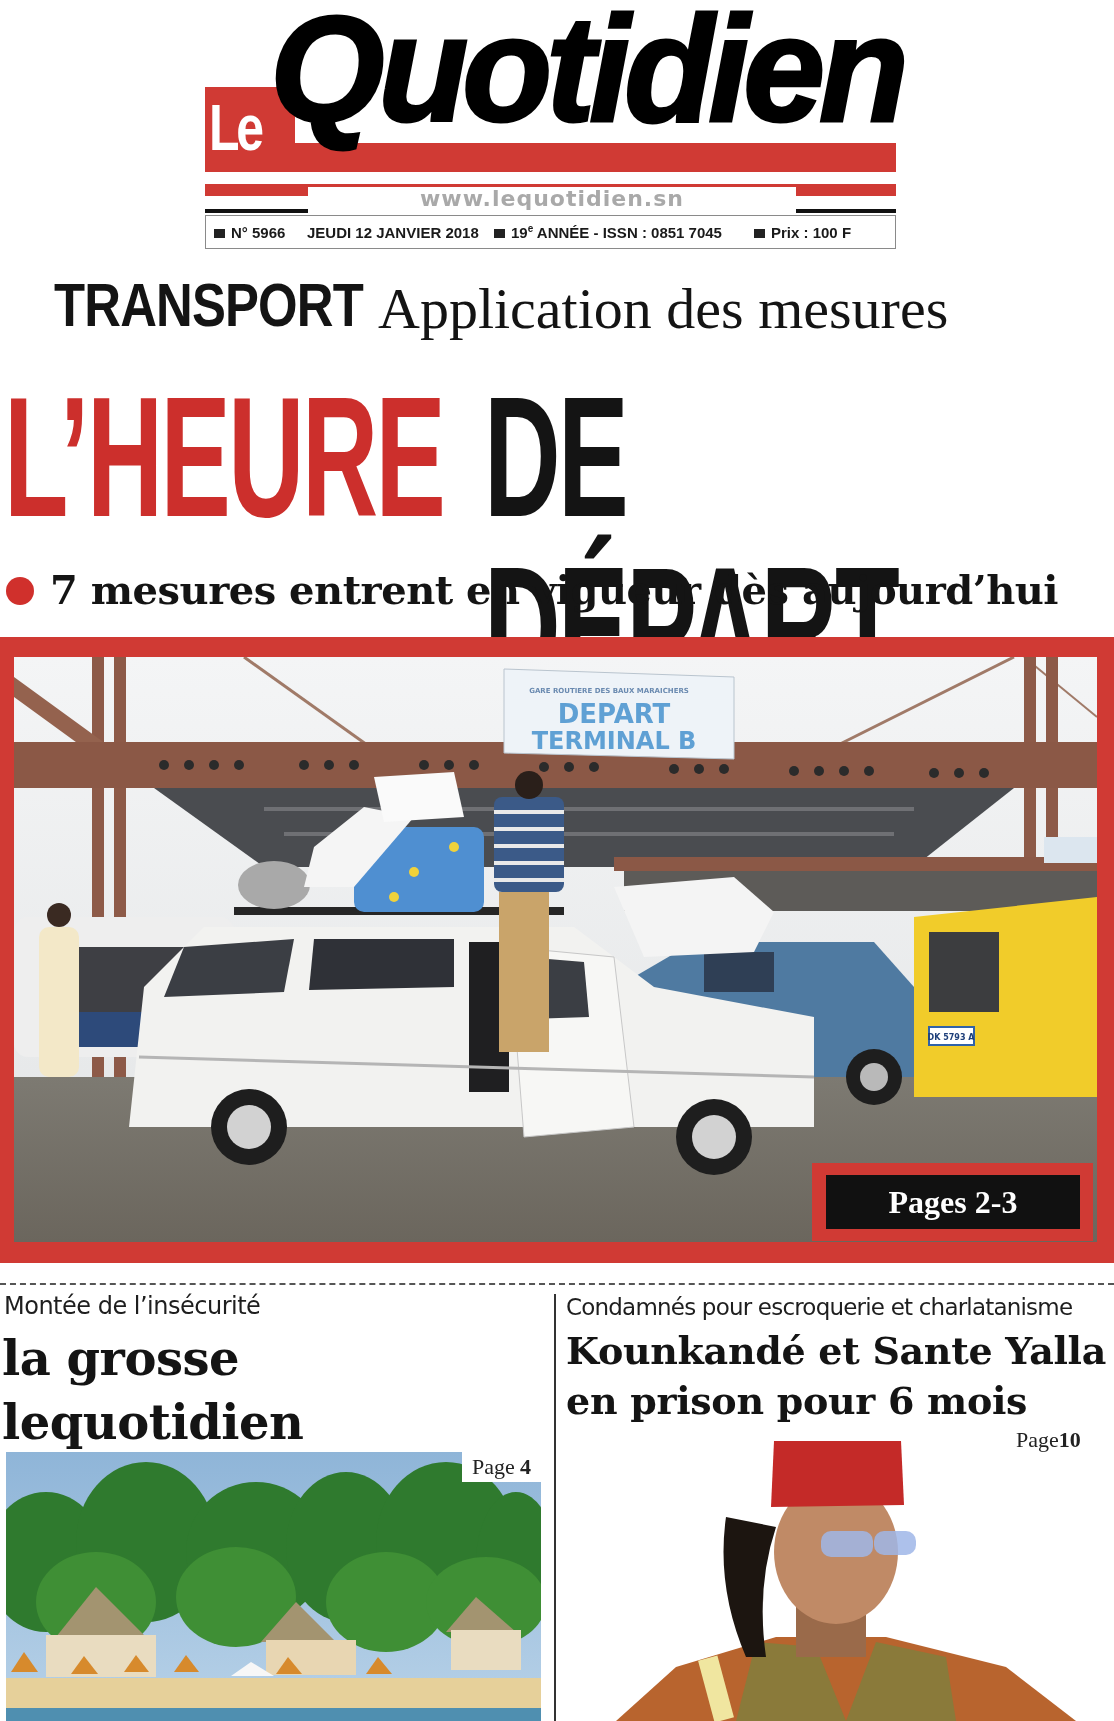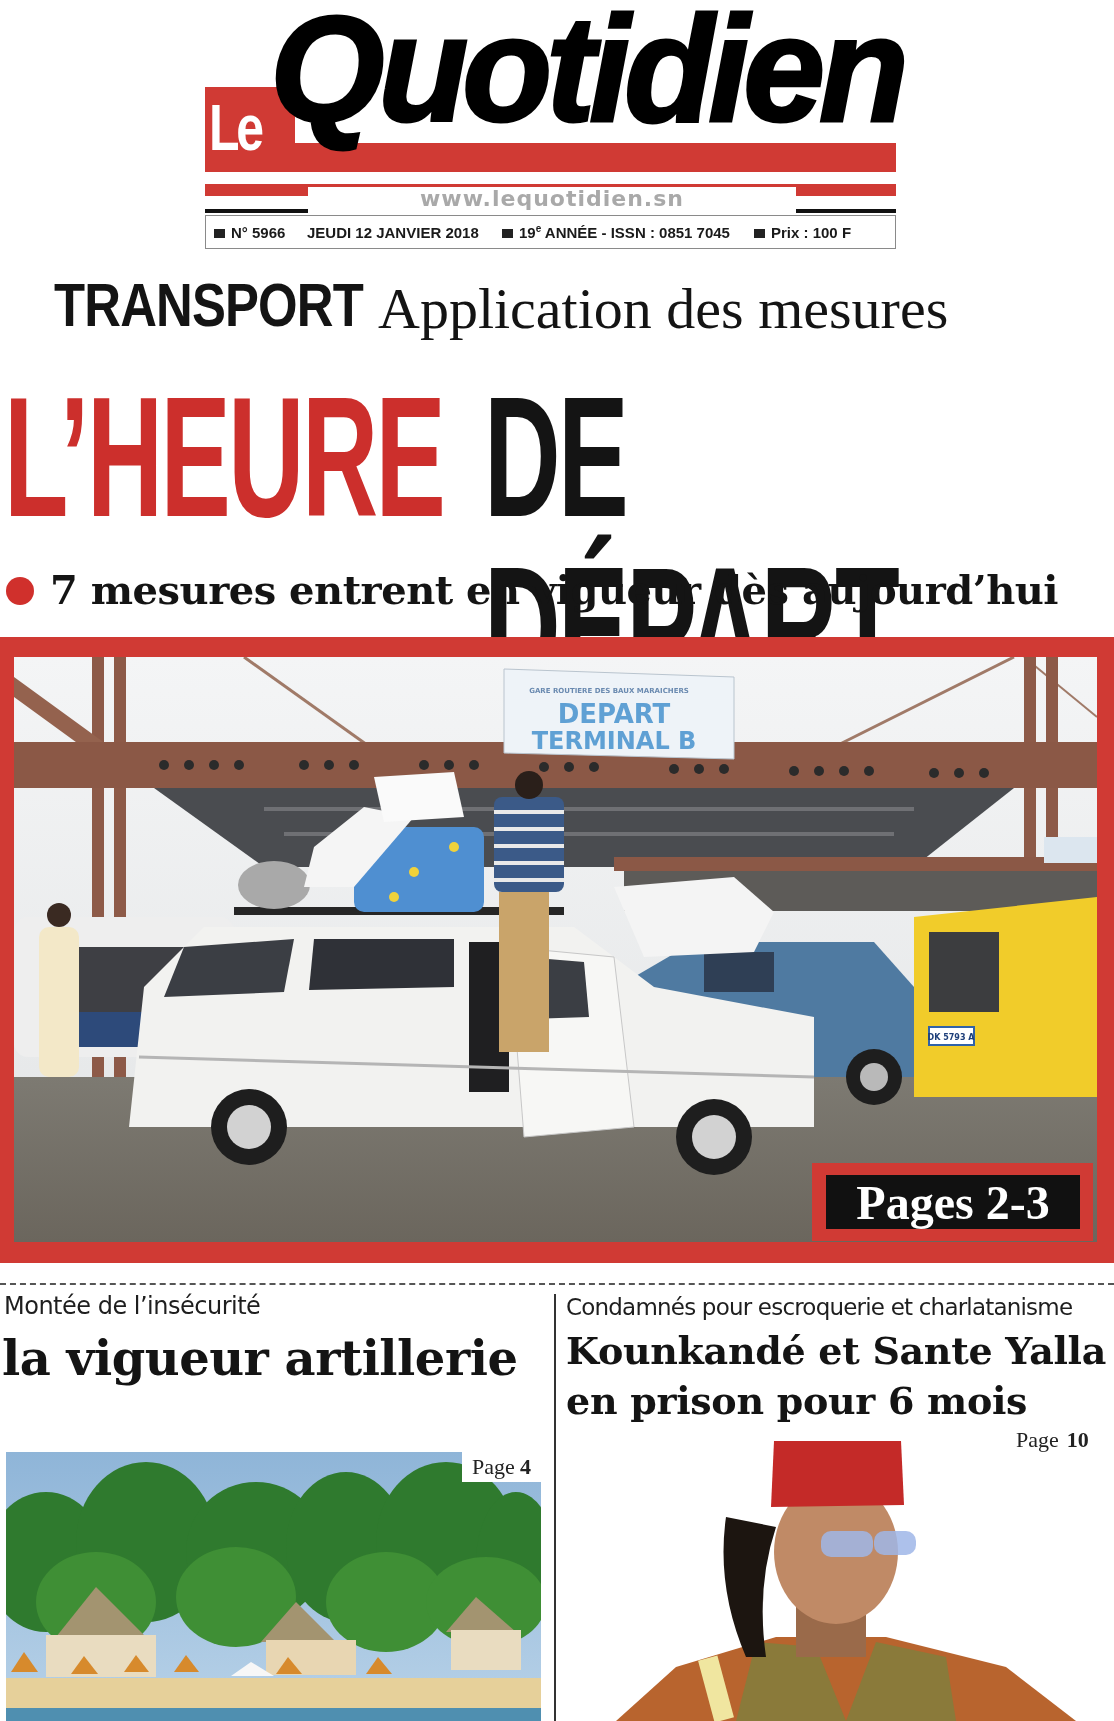--- a/index.html
+++ b/index.html
@@ -27,54 +27,54 @@
   .kicker-app { left:378px; top:280px; font-family:"Liberation Serif", serif; font-size:58px; color:#141414; line-height:1; }
   .head-red { left:4px; top:372px; font-family:"Liberation Sans", sans-serif; font-weight:bold; font-size:170px; color:#cc2f2c; line-height:1; letter-spacing:-4px; transform:scaleX(0.62); transform-origin:left top; }
   .head-black { left:484px; top:372px; font-family:"Liberation Sans", sans-serif; font-weight:bold; font-size:170px; color:#141414; line-height:1; letter-spacing:-4px; transform:scaleX(0.624); transform-origin:left top; }
   .sub-dot { left:6px; top:577px; width:28px; height:28px; border-radius:50%; background:#d0302c; }
   .sub-text { left:50px; top:568px; font-family:"DejaVu Serif", serif; font-weight:bold; font-size:40px; color:#141414; line-height:1.1; letter-spacing:-0.5px; }
 
   
   .photo-frame { left:0; top:637px; width:1114px; height:626px; background:#d03a34; }
   .photo { left:14px; top:657px; width:1083px; height:585px; overflow:hidden; background:#a16207; }
   .pages-box { left:812px; top:1163px; width:281px; height:78px; background:#d03a34; }
-  .pages-inner { left:826px; top:1175px; width:254px; height:54px; background:#111111; color:#ffffff; font-family:"Liberation Serif", serif; font-weight:bold; font-size:48px; display:flex; align-items:center; justify-content:center; }
+  .pages-inner { left:826px; top:1175px; width:254px; height:54px; background:#111111; color:#ffffff; font-family:"Liberation Serif", serif; font-weight:bold; font-size:32px; display:flex; align-items:center; justify-content:center; }
 
   
   .dash-line { left:0; top:1283px; width:1114px; height:0; border-top:2px dashed #555; }
   .vdivider { left:554px; top:1294px; width:2px; height:427px; background:#333; }
   .left-kicker { left:4px; top:1294px; font-family:"DejaVu Sans", sans-serif; font-size:24px; color:#1e1e1e; line-height:1; letter-spacing:-0.5px; }
   .left-head { left:2px; top:1326px; width:545px; font-family:"DejaVu Serif", serif; font-weight:bold; font-size:48px; color:#141414; line-height:64px; letter-spacing:-0.5px; }
   .right-kicker { left:566px; top:1296px; font-family:"DejaVu Sans", sans-serif; font-size:23px; color:#1e1e1e; line-height:1; letter-spacing:-0.8px; }
   .right-head { left:566px; top:1326px; width:545px; font-family:"DejaVu Serif", serif; font-weight:bold; font-size:38px; color:#141414; line-height:50px; letter-spacing:-0.3px; }
 
   .beach { left:6px; top:1452px; width:535px; height:269px; overflow:hidden; }
   .beach-page { left:462px; top:1452px; width:79px; height:30px; background:#ffffff; font-family:"Liberation Serif", serif; font-size:22px; color:#222; display:flex; align-items:center; justify-content:center; }
   .beach-page b { margin-left:5px; }
   .portrait { left:556px; top:1427px; width:558px; height:294px; overflow:hidden; }
   .portrait-page { left:1016px; top:1427px; font-family:"Liberation Serif", serif; font-size:22px; color:#222; }
-  .portrait-page b { margin-left:8px; }
+  .portrait-page b { margin-left:0; }
 </style>
 </head>
 <body>
 
 <div class="abs mast-band"></div>
 <div class="abs mast-le-box"></div>
 <div class="abs mast-le">Le</div>
 <div class="abs mast-title">Quotidien</div>
 <div class="abs mast-redline-top"></div>
 <div class="abs mast-redline-l"></div>
 <div class="abs mast-redline-r"></div>
 <div class="abs mast-url">www.lequotidien.sn</div>
 <div class="abs mast-blackline-l"></div>
 <div class="abs mast-blackline-r"></div>
 <div class="abs mast-info">
   <span class="item" style="left:8px;"><span class="sq"></span><span>N° 5966</span></span>
   <span class="item" style="left:101px;">JEUDI 12 JANVIER 2018</span>
-  <span class="item" style="left:296px;"><span class="sq"></span><span>19</span><sup>e</sup><span> ANNÉE - ISSN : 0851 7045</span></span>
+  <span class="item" style="left:288px;"><span class="sq"></span><span>19</span><sup>e</sup><span> ANNÉE - ISSN : 0851 7045</span></span>
   <span class="item" style="left:548px;"><span class="sq"></span><span>Prix : 100 F</span></span>
 </div>
 
 <div class="abs kicker-transport">TRANSPORT</div>
 <div class="abs kicker-app">Application des mesures</div>
 <div class="abs head-red">L’HEURE</div>
 <div class="abs head-black">DE DÉPART</div>
 <div class="abs sub-dot"></div>
 <div class="abs sub-text">7 mesures entrent en vigueur dès aujourd’hui</div>
 
@@ -202,21 +202,21 @@
   </svg>
 </div>
 <div class="abs pages-box"></div>
 <div class="abs pages-inner">Pages 2-3</div>
 
 <div class="abs dash-line"></div>
 <div class="abs vdivider"></div>
 
 <div class="abs left-kicker">Montée de l’insécurité</div>
 <div class="abs left-head">
-  <div>la vigueur artillerie</div>
+  <div>la grosse lequotidien</div>
 </div>
 <div class="abs beach">
   <svg width="535" height="269" viewBox="0 0 535 269">
     <defs>
       <linearGradient id="bsky" x1="0" y1="0" x2="0" y2="1">
         <stop offset="0" stop-color="#8fb5d8"></stop>
         <stop offset="1" stop-color="#b8d2e8"></stop>
       </linearGradient>
     </defs>
     <rect width="535" height="269" fill="url(#bsky)"></rect>

